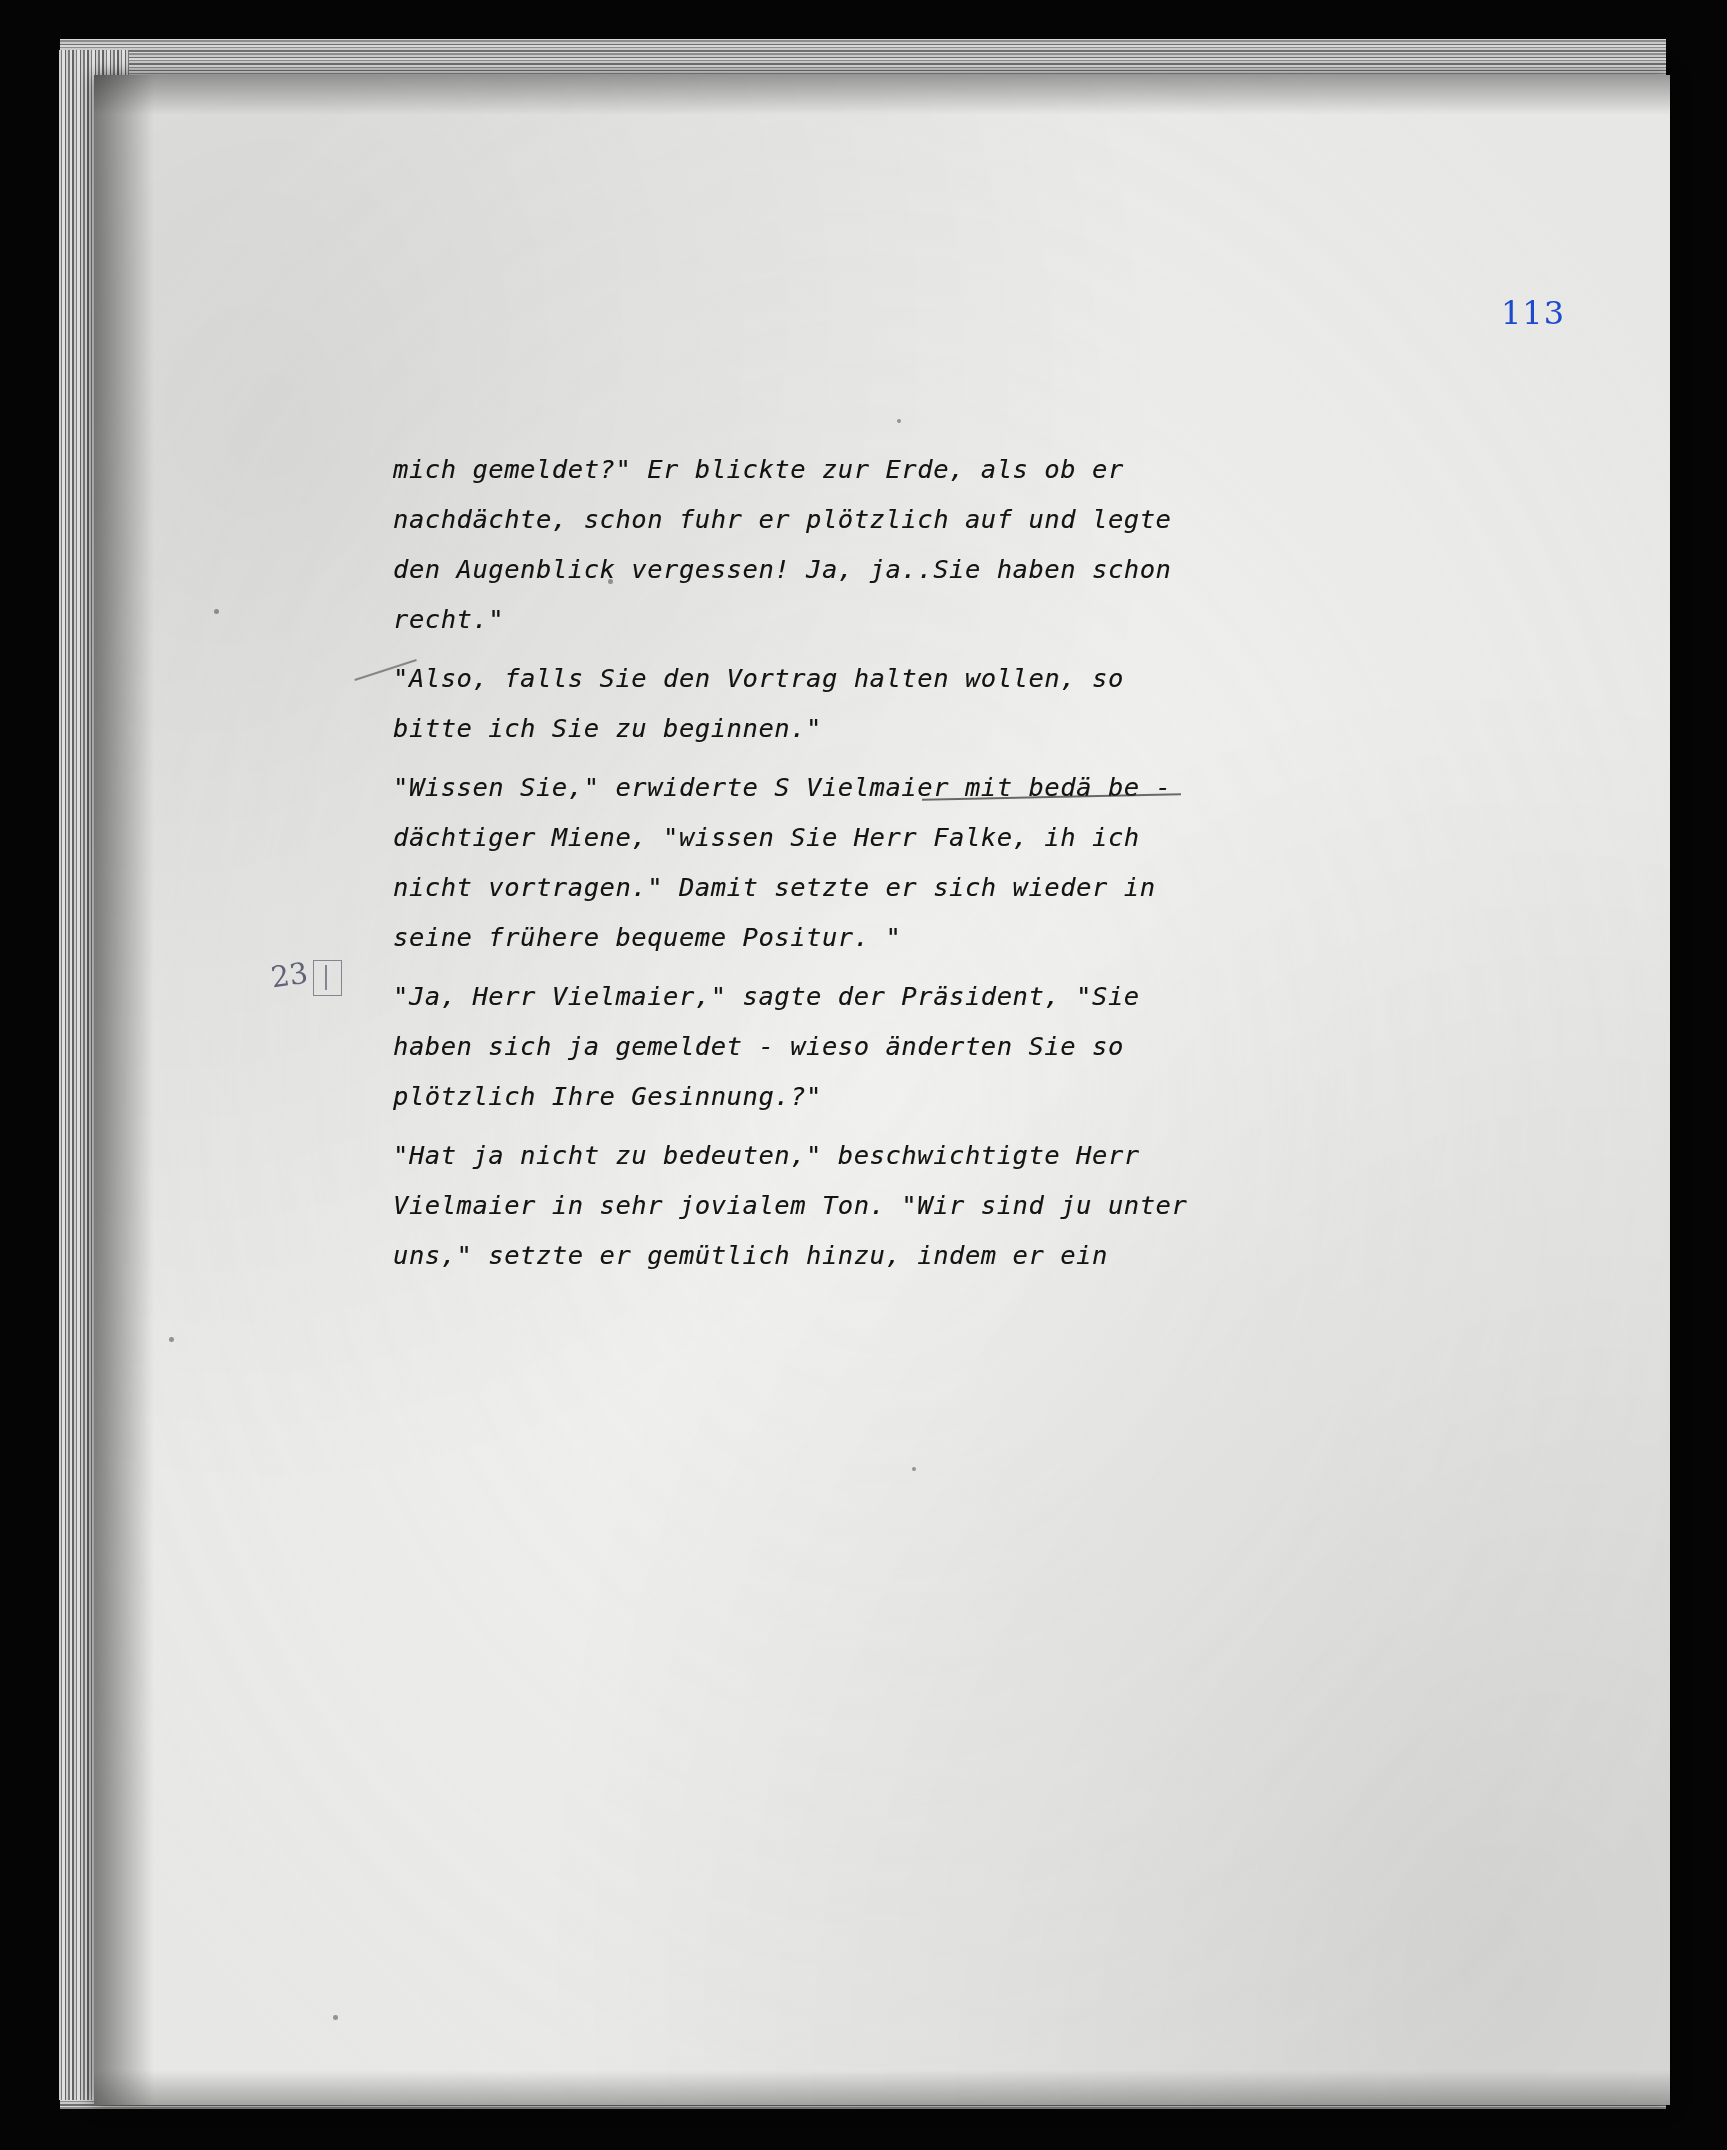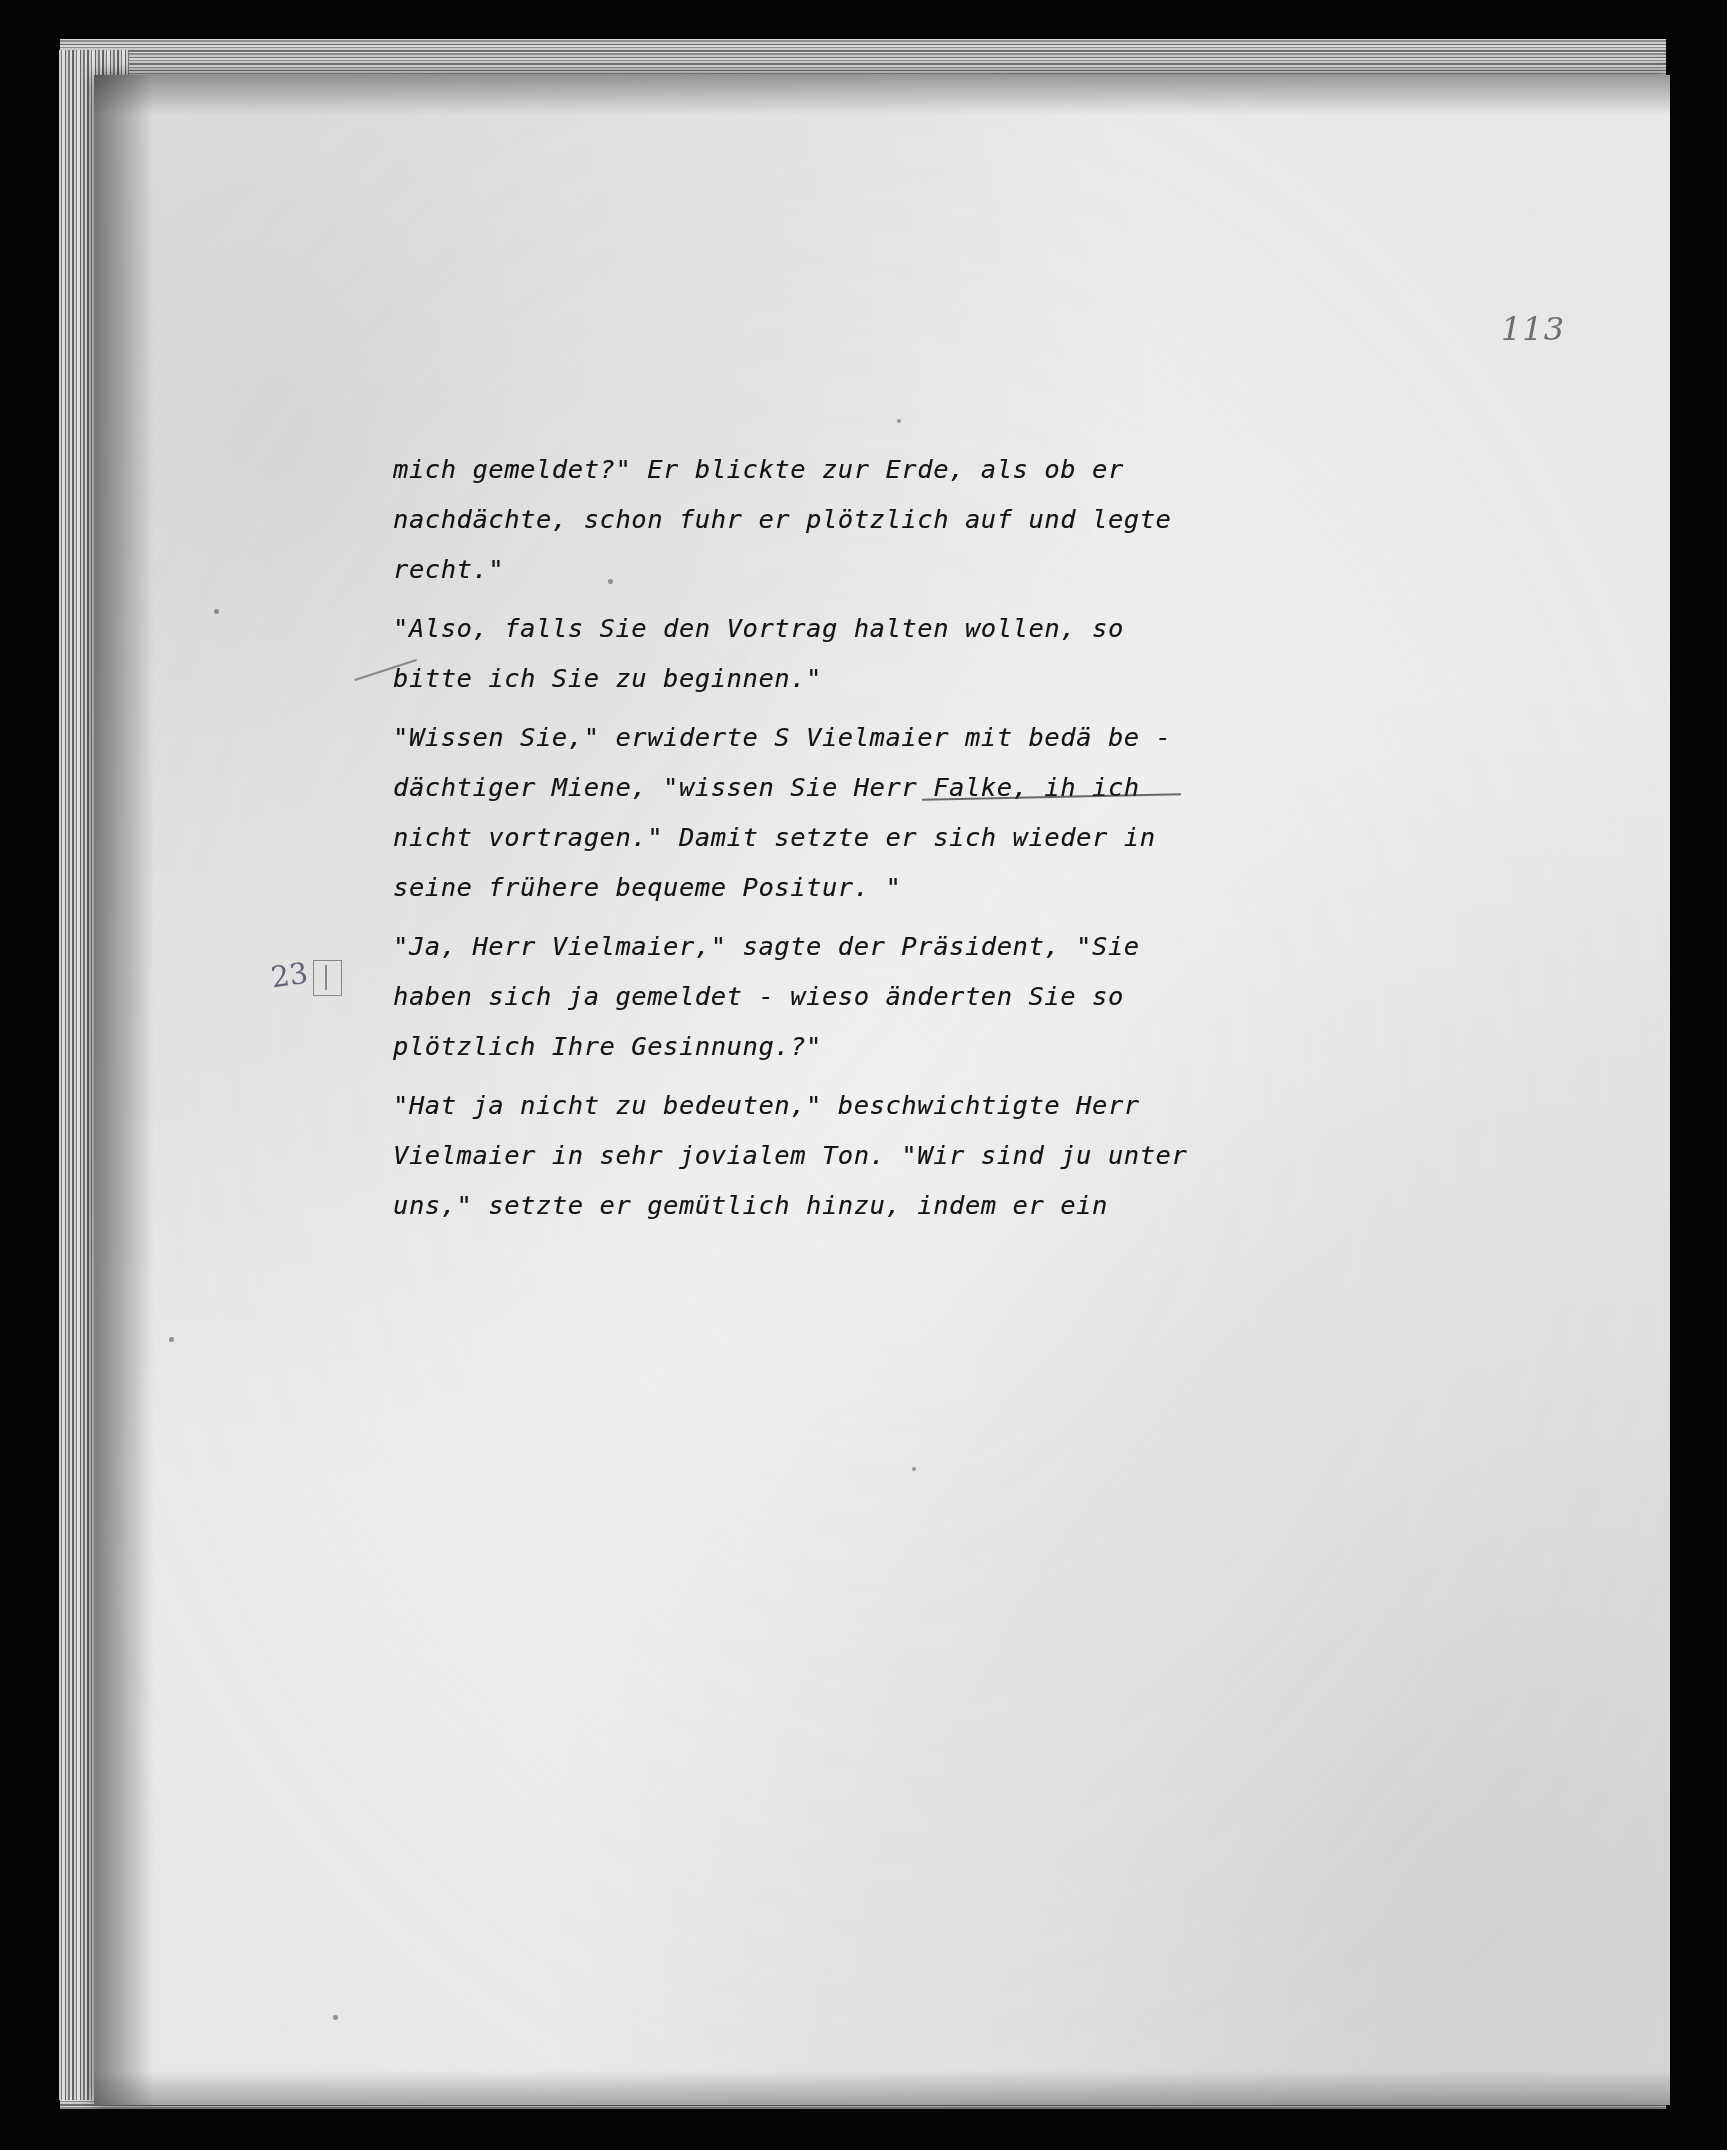--- a/index.html
+++ b/index.html
@@ -99,26 +99,25 @@
     width: 1576px;
     height: 35px;
     background: linear-gradient(to top, rgba(70,70,70,0.40), rgba(255,255,255,0));
     pointer-events: none;
   }
 
   
   #page-number {
     position: absolute;
     right: 105px;
-    top: 235px;
+    top: 219px;
     font-family: "DejaVu Serif", serif;
-    font-style: italic;
     font-size: 32px;
     letter-spacing: 1px;
-    color: #737373;
+    color: #1d4ed8;
   }
 
   
   #typed-body {
     position: absolute;
     left: 299px;
     top: 369px;
     width: 1197px;
   }
   .typed-line {
@@ -212,20 +211,21 @@
 
   <div id="paper-smudge-top"></div>
   <div id="paper-smudge-left"></div>
   <div id="paper-smudge-bottom"></div>
 
   <div id="page-number">113</div>
 
   <div id="typed-body">
     <div class="typed-line">mich gemeldet?" Er blickte zur Erde, als ob er</div>
     <div class="typed-line">nachdächte, schon fuhr er plötzlich auf und legte</div>
+    <div class="typed-line">den Augenblick vergessen! Ja, ja..Sie haben schon</div>
     <div class="typed-line">recht."</div>
     <div class="para-gap"></div>
     <div class="typed-line">"Also, falls Sie den Vortrag halten wollen, so</div>
     <div class="typed-line">bitte ich Sie zu beginnen."</div>
     <div class="para-gap"></div>
     <div class="typed-line">"Wissen Sie," erwiderte S Vielmaier mit bedä be -</div>
     <div class="typed-line">dächtiger Miene, "wissen Sie Herr Falke, ih ich</div>
     <div class="typed-line">nicht vortragen." Damit setzte er sich wieder in</div>
     <div class="typed-line">seine frühere bequeme Positur. "</div>
     <div class="para-gap"></div>

